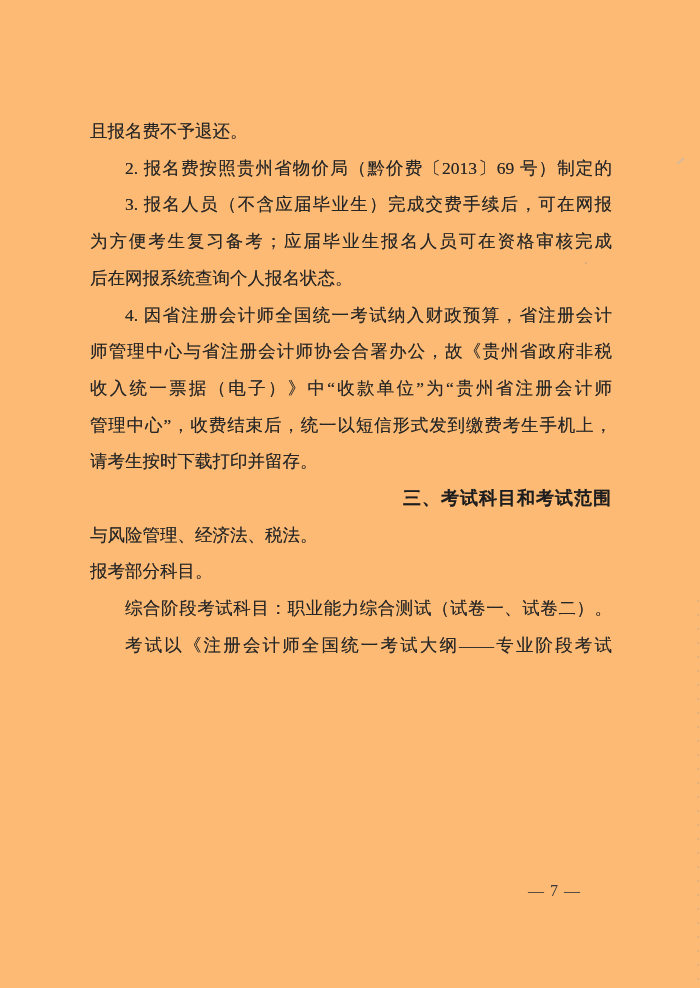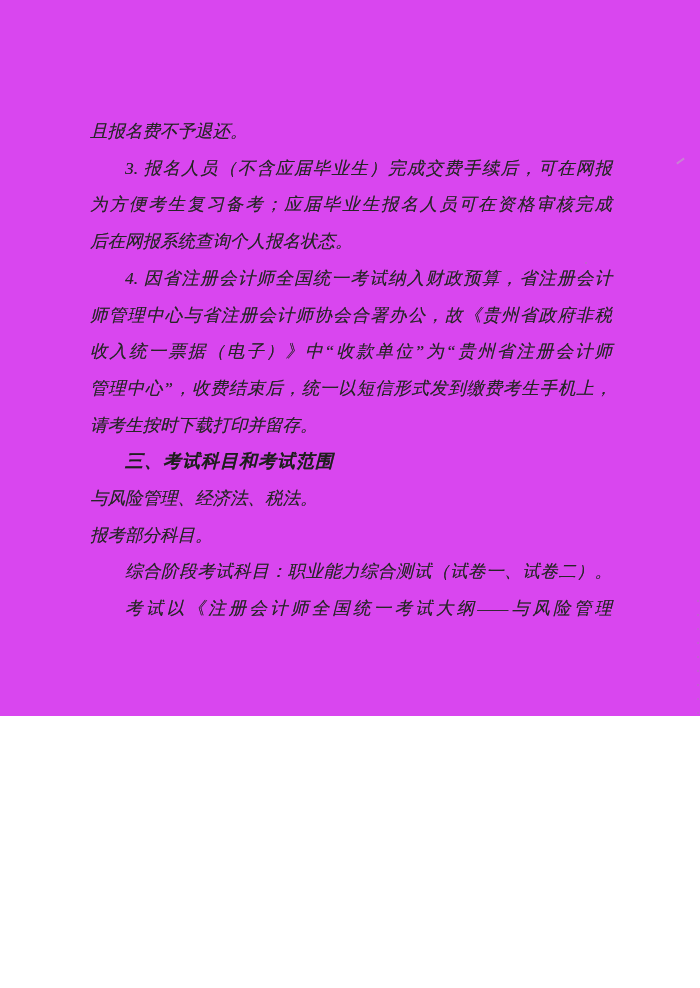--- a/index.html
+++ b/index.html
@@ -3,42 +3,41 @@
 <meta charset="utf-8">
 <style>
   html, body {
     margin: 0;
     padding: 0;
     background: #ffffff;
   }
   .page {
     position: relative;
     width: 700px;
-    height: 716px;
-    background: #d946ef;
+    height: 988px;
+    background: #fdba74;
     overflow: hidden;
     font-family: "Liberation Serif", "DejaVu Serif", serif;
     color: #262626;
-    font-style: italic;
   }
   .textblock {
     position: absolute;
     left: 90px;
     top: 113px;
     width: 522px;
   }
   .line {
     font-size: 17.5px;
     line-height: 36.7px;
     text-align: left;
     color: #262626;
     
     text-shadow: 0 0 0.4px rgba(40,40,40,0.55);
   }
-  .indent { text-indent: 35px; }
+  .indent { text-indent: 35px; text-align: right; }
   .justify {
     text-align: justify;
     text-align-last: justify;
   }
   .heading {
     font-family: "Liberation Sans", "DejaVu Sans", sans-serif;
     font-weight: 700;
     font-size: 18px;
     letter-spacing: 1px;
     color: #1e1e1e;
@@ -87,33 +86,34 @@
     );
   }
 </style>
 </head>
 <body>
 
 <div class="page">
 
   <div class="textblock">
     <div class="line">且报名费不予退还。</div>
+    <div class="line indent justify">2. 报名费按照贵州省物价局（黔价费〔2013〕69 号）制定的</div>
     <div class="line indent justify">3. 报名人员（不含应届毕业生）完成交费手续后，可在网报</div>
     <div class="line justify">为方便考生复习备考；应届毕业生报名人员可在资格审核完成</div>
     <div class="line">后在网报系统查询个人报名状态。</div>
     <div class="line indent justify">4. 因省注册会计师全国统一考试纳入财政预算，省注册会计</div>
     <div class="line justify">师管理中心与省注册会计师协会合署办公，故《贵州省政府非税</div>
     <div class="line justify">收入统一票据（电子）》中“收款单位”为“贵州省注册会计师</div>
     <div class="line justify">管理中心”，收费结束后，统一以短信形式发到缴费考生手机上，</div>
     <div class="line">请考生按时下载打印并留存。</div>
     <div class="line indent heading">三、考试科目和考试范围</div>
     <div class="line">与风险管理、经济法、税法。</div>
     <div class="line">报考部分科目。</div>
     <div class="line indent justify">综合阶段考试科目：职业能力综合测试（试卷一、试卷二）。</div>
-    <div class="line indent justify">考试以《注册会计师全国统一考试大纲——与风险管理</div>
+    <div class="line indent justify">考试以《注册会计师全国统一考试大纲——专业阶段考试</div>
   </div>
 
   <div class="pagenum">— 7 —</div>
 
   <div class="speck-scratch"></div>
   <div class="speck-dot"></div>
   <div class="edge-noise"></div>
 
 </div>
 

